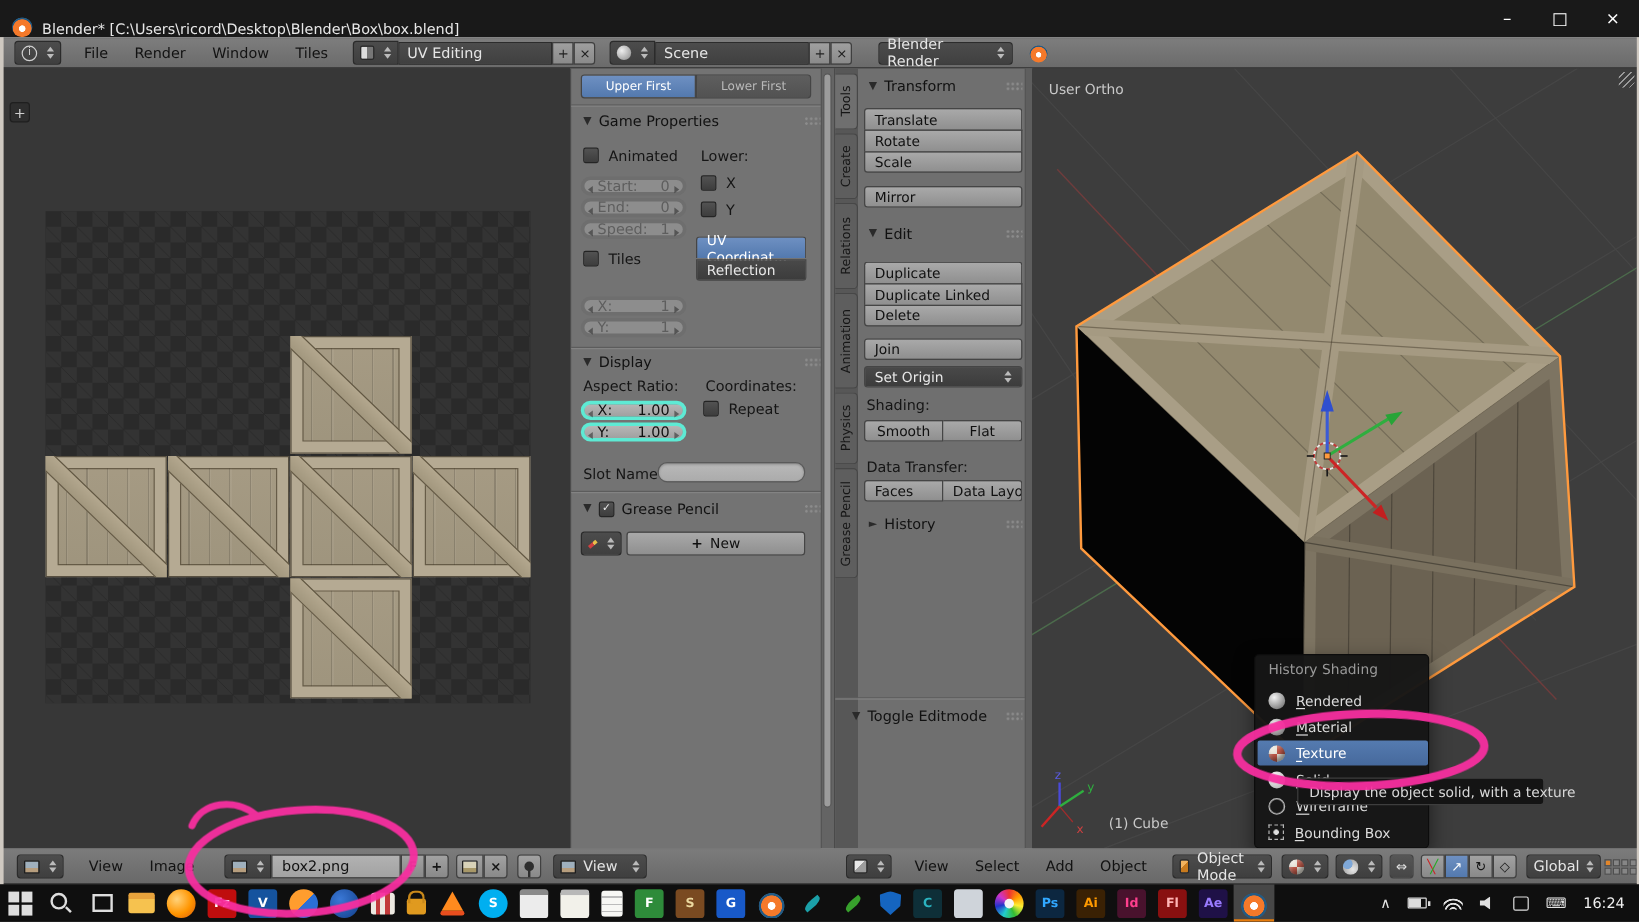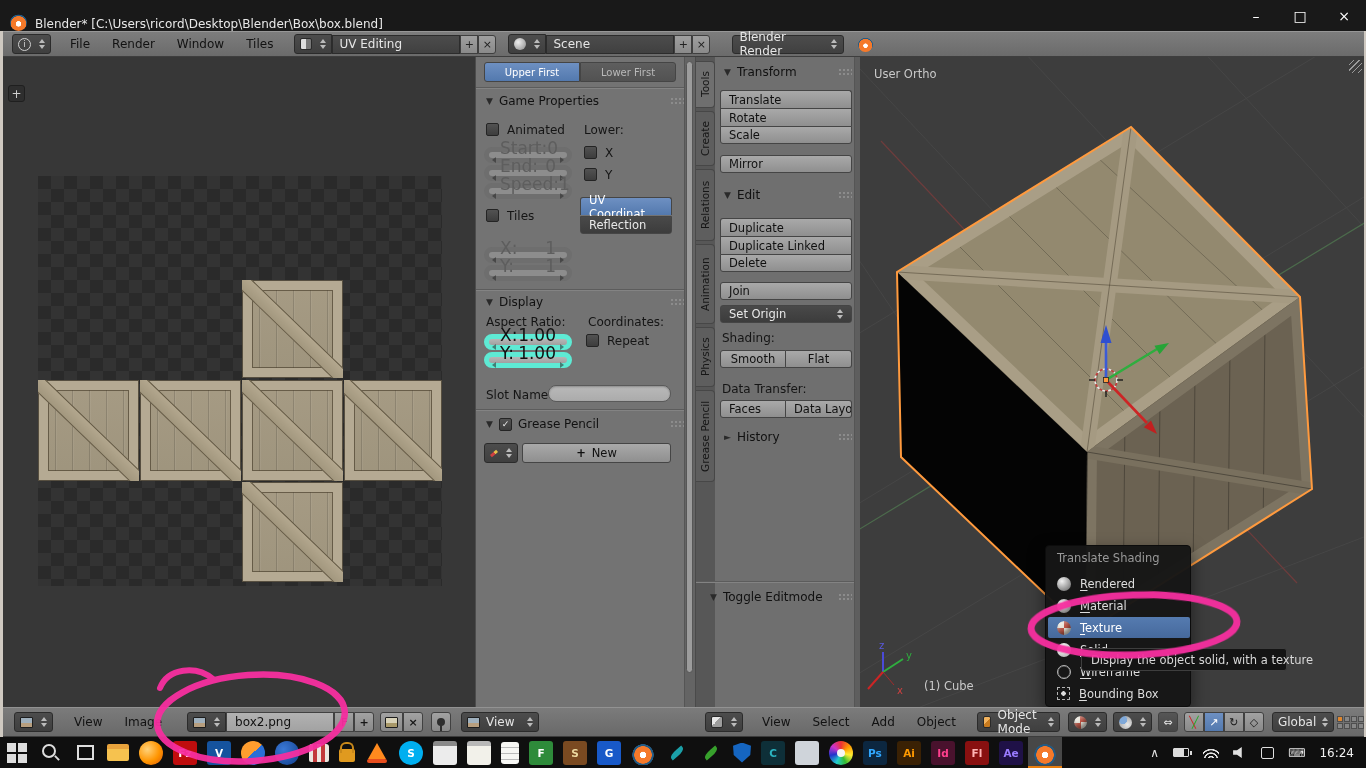--- a/index.html
+++ b/index.html
@@ -58,21 +58,21 @@
     border-radius:3px;color:#101010;display:flex;align-items:center;padding:0 8px;font-size:11.5px}
   .btn.top{border-radius:3px 3px 0 0;border-bottom:none}
   .btn.midb{border-radius:0;border-bottom:none}
   .btn.bot{border-radius:0 0 3px 3px}
   .btnd{background:linear-gradient(#494949,#3c3c3c);color:#e8e8e8}
   .btnb{background:linear-gradient(#6e90c2,#5379ae);color:#fff}
   .cb{position:absolute;width:13px;height:13px;border-radius:2px;background:linear-gradient(#525252,#3d3d3d);
     border:1px solid #242424;display:flex;align-items:center;justify-content:center;color:#ececec;font-size:9px}
   .lbl{position:absolute;color:#151515;white-space:nowrap}
   .num{position:absolute;height:16px;border-radius:8px;background:linear-gradient(#b6b6b6,#a0a0a0);
-    border:5px solid #5eead4;display:flex;align-items:flex-end;justify-content:space-between;padding:0 11px;font-size:17px;color:#111}
+    border:3px solid #5eead4;display:flex;align-items:center;justify-content:space-between;padding:0 11px;font-size:12px;color:#111}
   .num.dis{background:#8d8d8d;border-color:#6e6e6e;color:#5e5e5e}
   .num::before,.num::after{content:"";position:absolute;top:5px;width:0;height:0;border-top:3px solid transparent;border-bottom:3px solid transparent}
   .num::before{left:3px;border-right:4px solid rgba(40,40,40,.55)}
   .num::after{right:3px;border-left:4px solid rgba(40,40,40,.55)}
   .inp{position:absolute;height:17px;border-radius:8px;background:linear-gradient(#b9b9b9,#ababab);
     border:1px solid #5a5a5a;box-shadow:inset 0 1px 2px rgba(0,0,0,.25)}
   .sep{position:absolute;left:0;width:100%;height:0;border-top:1px solid #5c5c5c;border-bottom:1px solid #838383}
 
   
   .uvside{position:absolute;left:475px;top:57px;width:220px;height:650px;background:#737373;border-left:1px solid #4c4c4c}
@@ -479,21 +479,21 @@
     <text x="19" y="592" fill="#5a5ae0" font-size="10">z</text>
     <text x="46" y="602" fill="#2fae3f" font-size="10">y</text>
     <text x="37" y="637" fill="#cc4040" font-size="10">x</text>
   </svg>
 
   <div class="vptext" style="left:14px;top:10px">User Ortho</div>
   <div class="vptext" style="left:64px;top:622px">(1) Cube</div>
 
   
   <div class="popup">
-    <div class="popttl">Translate Shading</div>
+    <div class="popttl">History Shading</div>
     <div class="prow" style="top:27px">
       <span class="sph"></span>
       <span><u>R</u>endered</span>
     </div>
     <div class="prow" style="top:49px">
       <span class="sph"></span>
       <span><u>M</u>aterial</span>
     </div>
     <div class="prow sel" style="top:71px">
       <span class="sph tex"></span>

